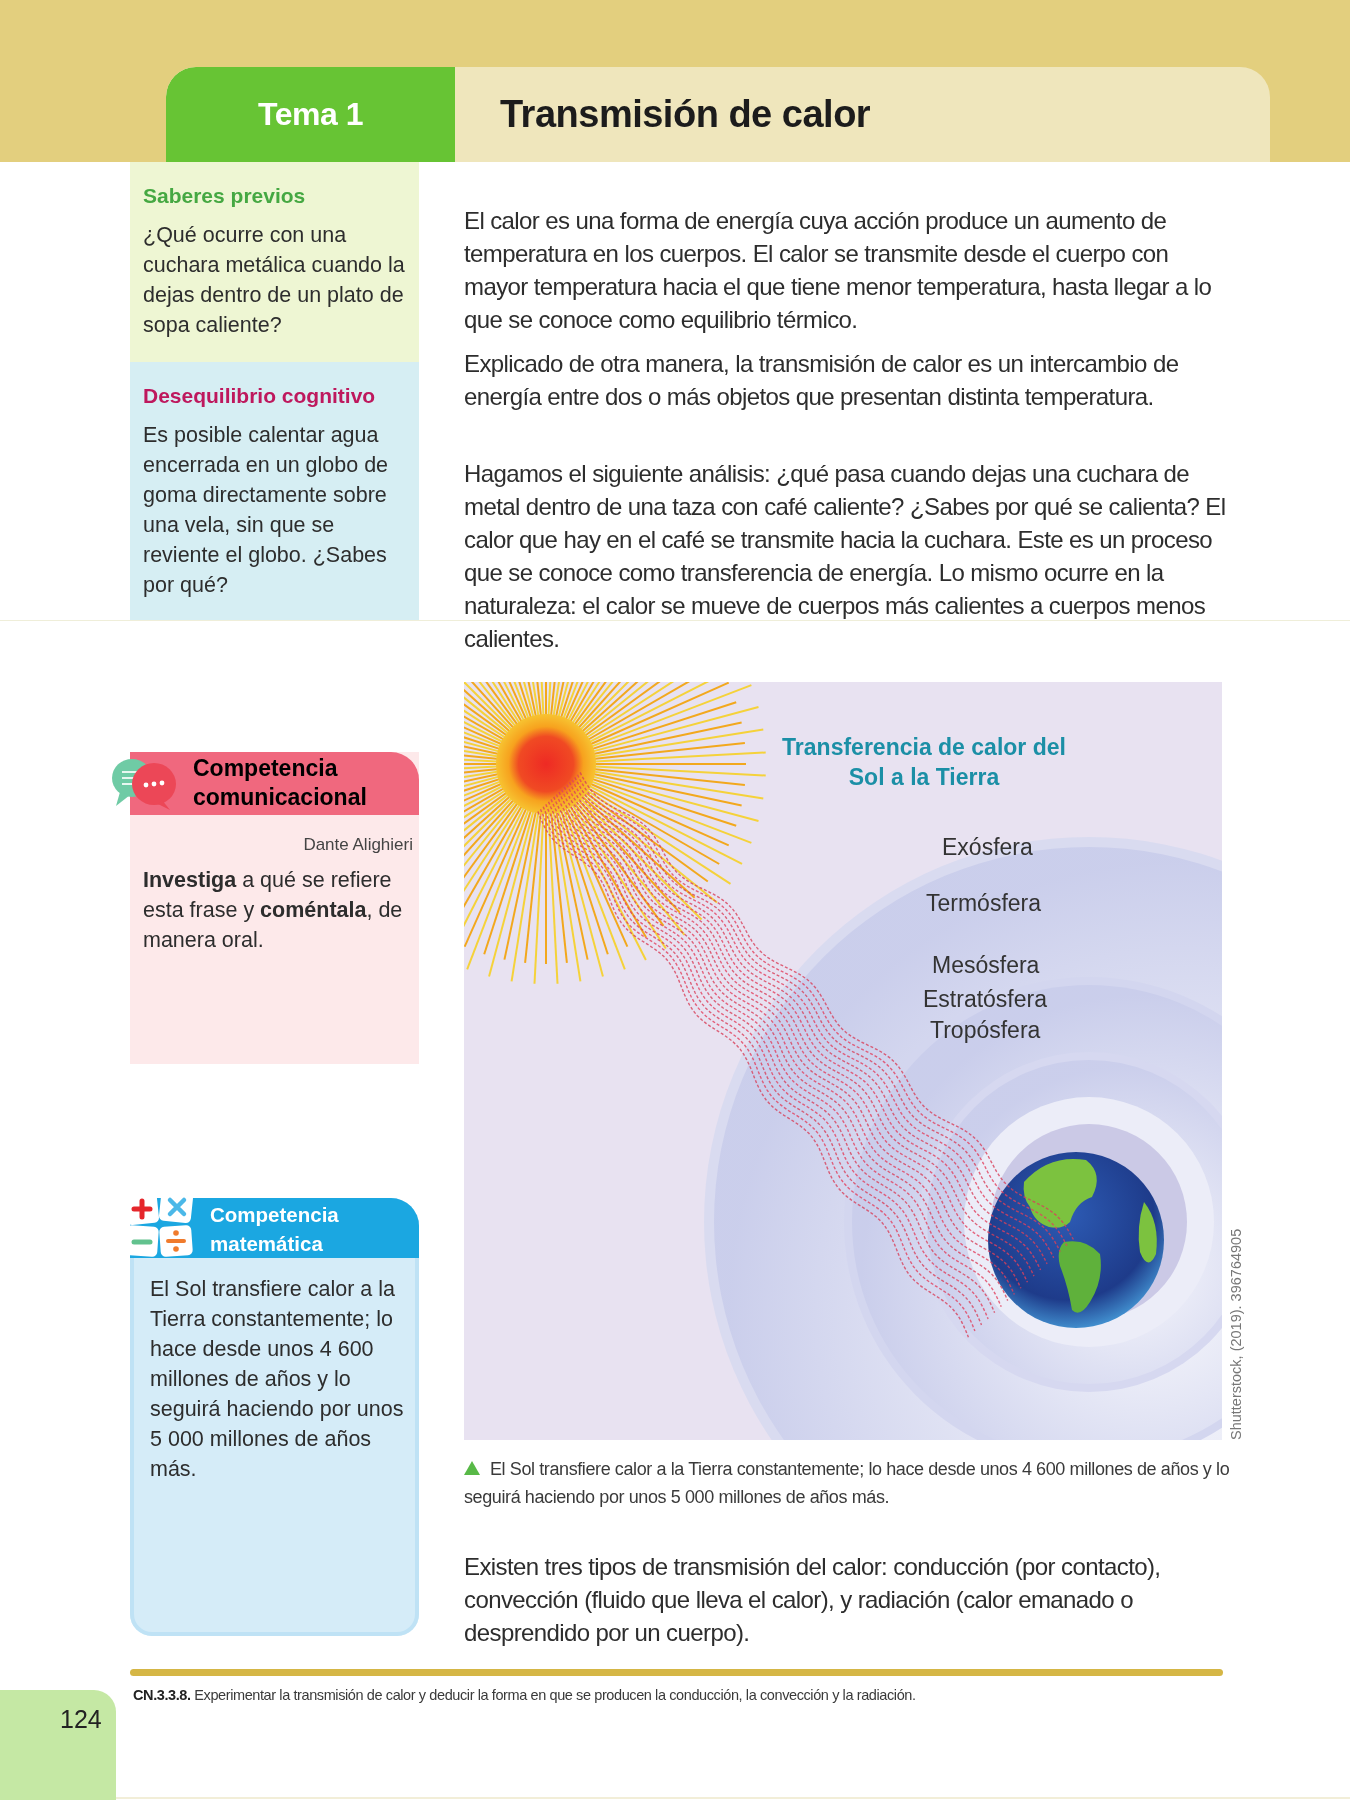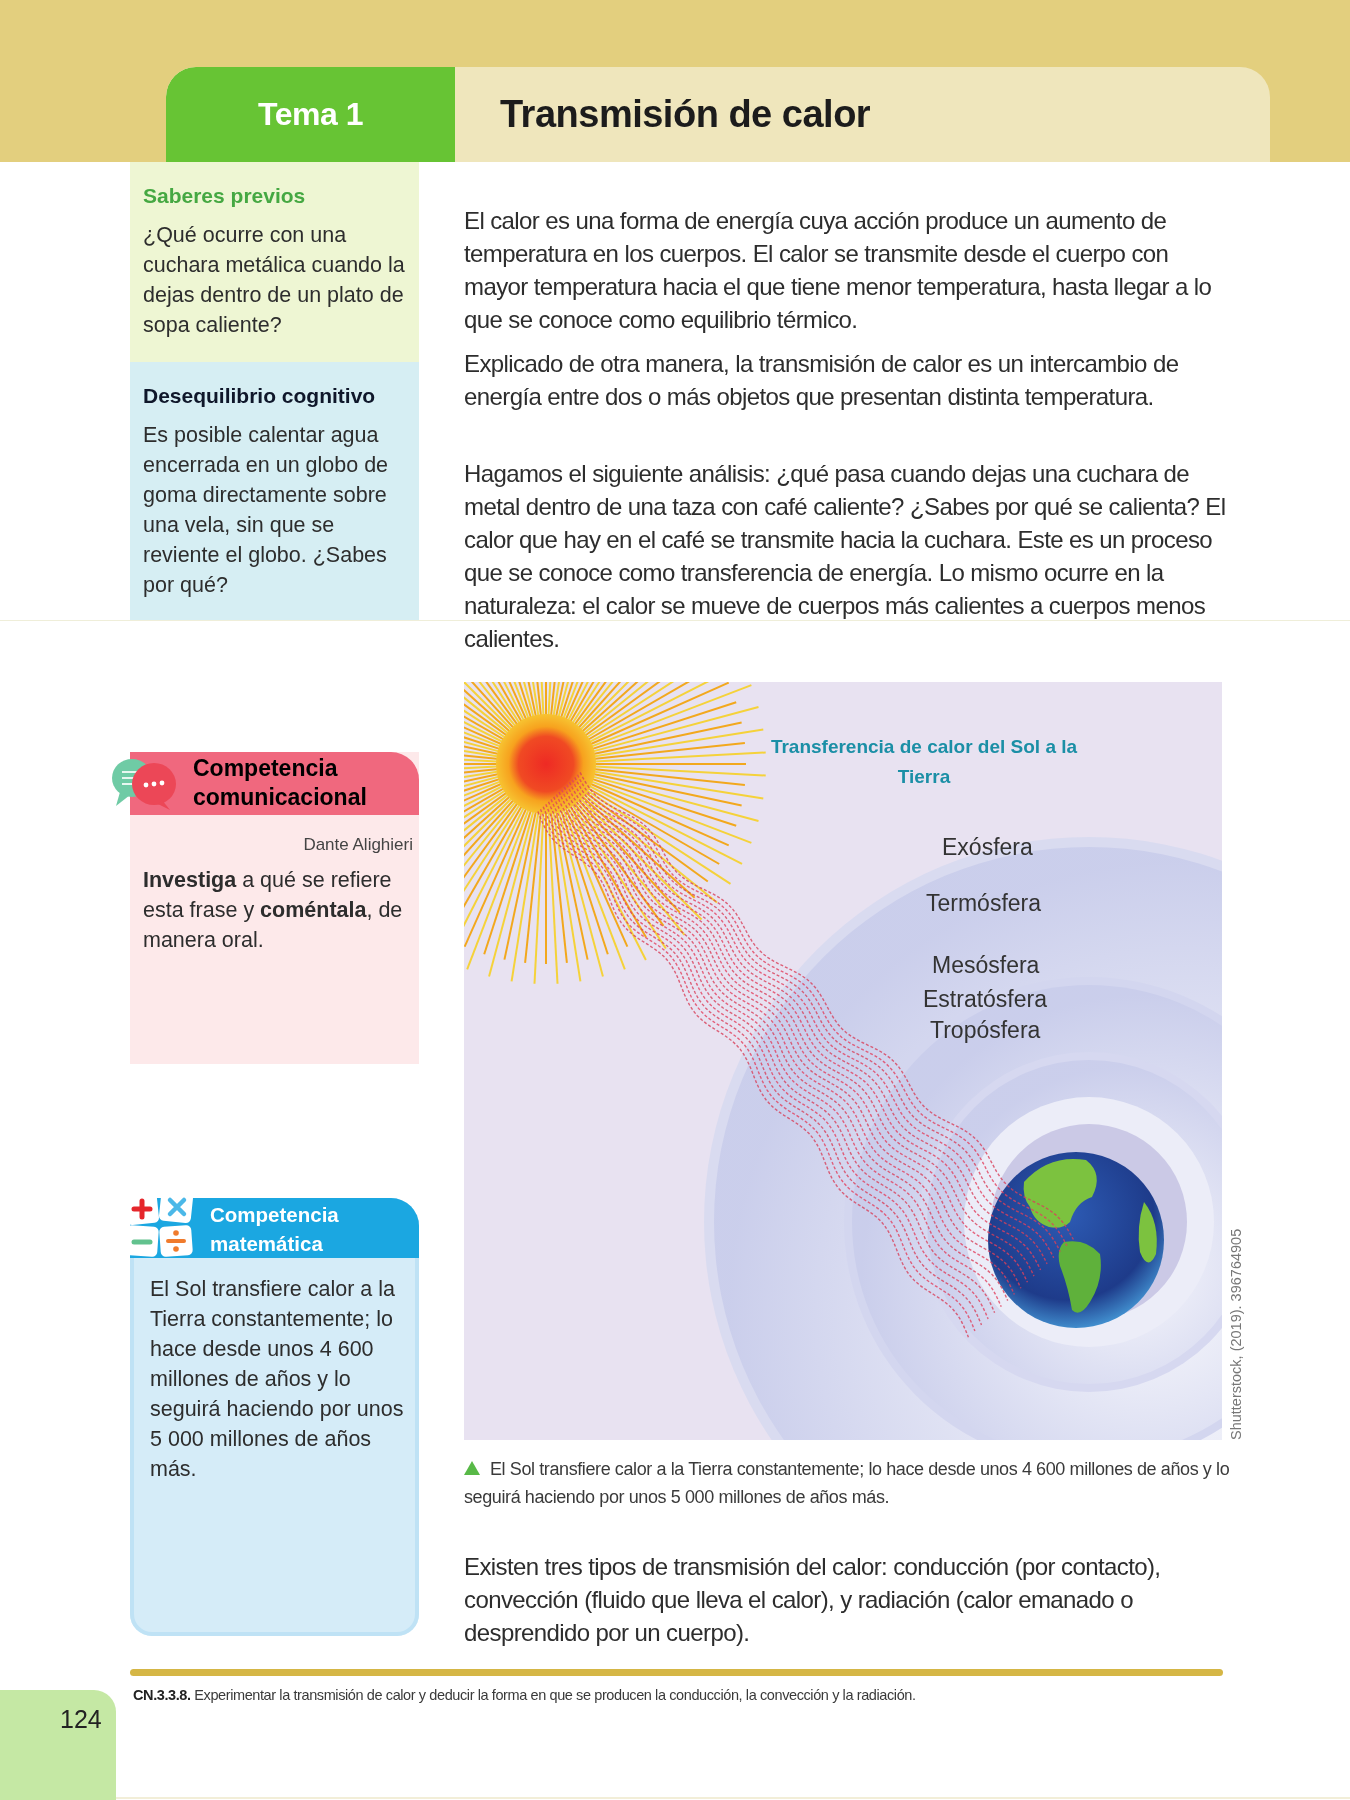--- a/index.html
+++ b/index.html
@@ -9,33 +9,33 @@
   .top-band { position: absolute; left: 0; top: 0; width: 1350px; height: 162px; background: #e3cf7e; }
   .header-tab { position: absolute; left: 130px; top: 67px; width: 1104px; height: 95px; background: #efe6bc; border-radius: 30px 30px 0 0; overflow: hidden; margin-left: 36px; }
   .tema-box { position: absolute; left: 0; top: 0; width: 289px; height: 95px; background: #67c434; border-radius: 30px 0 0 0; display: flex; align-items: center; justify-content: center; color: #fff; font-family: "Liberation Sans", sans-serif; font-weight: bold; font-size: 32px; letter-spacing: -0.5px; }
   .page-title { position: absolute; left: 334px; top: 0; height: 95px; display: flex; align-items: center; font-family: "Liberation Sans", sans-serif; font-weight: bold; font-size: 38px; color: #1c1c1c; letter-spacing: -0.5px; }
 
   .side-col { position: absolute; left: 130px; width: 289px; }
   .saberes { top: 162px; height: 200px; background: #eef6d3; padding: 22px 13px 16px 13px; }
   .desequilibrio { top: 362px; height: 258px; background: #d6eef3; padding: 22px 13px 0 13px; }
   .box-heading { font-family: "Liberation Sans", sans-serif; font-weight: bold; font-size: 21px; margin-bottom: 12px; }
   .saberes .box-heading { color: #45a842; }
-  .desequilibrio .box-heading { color: #0f172a; }
+  .desequilibrio .box-heading { color: #be185d; }
   .box-text { font-family: "Liberation Sans", sans-serif; font-size: 21.5px; line-height: 30px; color: #2d2d2d; }
 
   .hrule { position: absolute; left: 0; top: 620px; width: 1350px; height: 1px; background: #efeed9; }
 
   .main-text { position: absolute; left: 464px; width: 770px; font-family: "Liberation Sans", sans-serif; font-size: 24px; line-height: 33px; color: #2d2d2d; letter-spacing: -0.6px; }
   .p1 { top: 204px; }
   .p2 { top: 347px; }
   .p3 { top: 457px; }
 
   .illustration { position: absolute; left: 464px; top: 682px; width: 758px; height: 758px; background: #e8e2f1; overflow: hidden; }
   .illustration svg { position: absolute; left: 0; top: 0; }
-  .ill-title { position: absolute; left: 300px; top: 50px; width: 320px; text-align: center; font-family: "Liberation Sans", sans-serif; font-weight: bold; font-size: 19px; line-height: 30px; color: #1b8fa6; }
+  .ill-title { position: absolute; left: 300px; top: 50px; width: 320px; text-align: center; font-family: "Liberation Sans", sans-serif; font-weight: bold; font-size: 23px; line-height: 30px; color: #1b8fa6; }
   .layer-label { position: absolute; font-family: "Liberation Sans", sans-serif; font-size: 23px; color: #333; white-space: nowrap; }
   .credit { position: absolute; left: 1228px; top: 1440px; transform-origin: 0 0; transform: rotate(-90deg); font-family: "Liberation Sans", sans-serif; font-size: 14.5px; color: #777; white-space: nowrap; }
 
   .caption { position: absolute; left: 464px; top: 1455px; width: 770px; font-family: "Liberation Sans", sans-serif; font-size: 18px; line-height: 28px; color: #3a3a3a; letter-spacing: -0.4px; }
   .caption-tri { display: inline-block; width: 0; height: 0; border-left: 8px solid transparent; border-right: 8px solid transparent; border-bottom: 14px solid #58b947; margin-right: 10px; vertical-align: 0px; }
 
   .p4 { top: 1550px; }
 
   .comp-com { position: absolute; left: 130px; top: 752px; width: 289px; height: 312px; background: #fde9ea; }
   .comp-com-head { position: absolute; left: 0; top: 0; width: 289px; height: 63px; background: #f0687e; border-radius: 0 28px 0 0; color: #000000; font-family: "Liberation Sans", sans-serif; font-weight: bold; font-size: 23px; line-height: 29px; padding: 2px 0 0 63px; }

